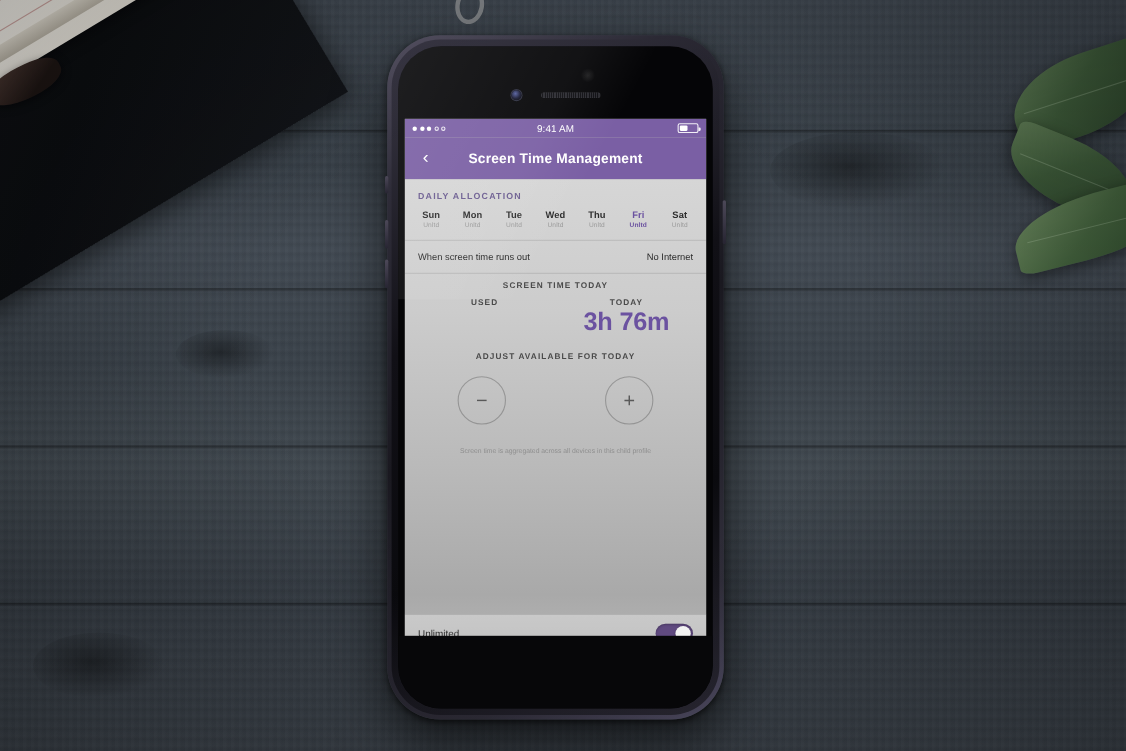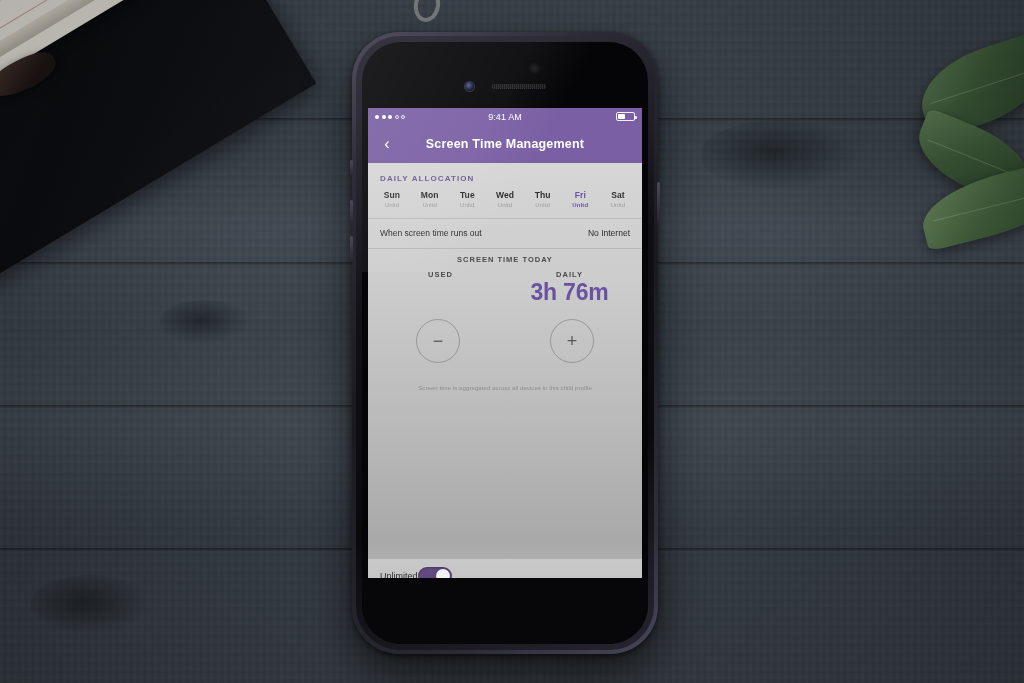--- a/index.html
+++ b/index.html
@@ -394,21 +394,21 @@
     padding: 20px 44px 0 44px;
   }
 
   .bottom-bar {
     margin-top: auto;
     height: 34px;
     background: linear-gradient(180deg, #c9c9c9, #c2c2c2);
     border-top: 1px solid rgba(0,0,0,0.09);
     display: flex;
     align-items: center;
-    justify-content: flex-start;
+    justify-content: space-between;
     padding: 0 12px;
   }
   .bottom-label { font-size: 9px; color: #2b2b2b; }
   .toggle {
     width: 34px; height: 18px;
     border-radius: 10px;
     background: #604a80;
     position: relative;
     cursor: pointer;
     box-shadow: inset 0 1px 2px rgba(0,0,0,0.25);
@@ -555,25 +555,26 @@
 
             <div class="divider"></div>
 
             <div class="today-label">SCREEN TIME TODAY</div>
 
             <div class="stats-row">
               <div class="stat">
                 <div class="stat-cap">USED</div>
               </div>
               <div class="stat">
-                <div class="stat-cap">DAILY</div>
+                <div class="stat-cap">TODAY</div>
                 <div class="stat-val">3h 76m</div>
               </div>
             </div>
 
+            <div class="adjust-label">ADJUST AVAILABLE FOR TODAY</div>
 
             <div class="steppers">
               <div class="stepper">−</div>
               <div class="stepper">+</div>
             </div>
 
             <div class="footnote">Screen time is aggregated across all devices in this child profile</div>
 
             <div class="bottom-bar">
               <span class="bottom-label">Unlimited</span>

